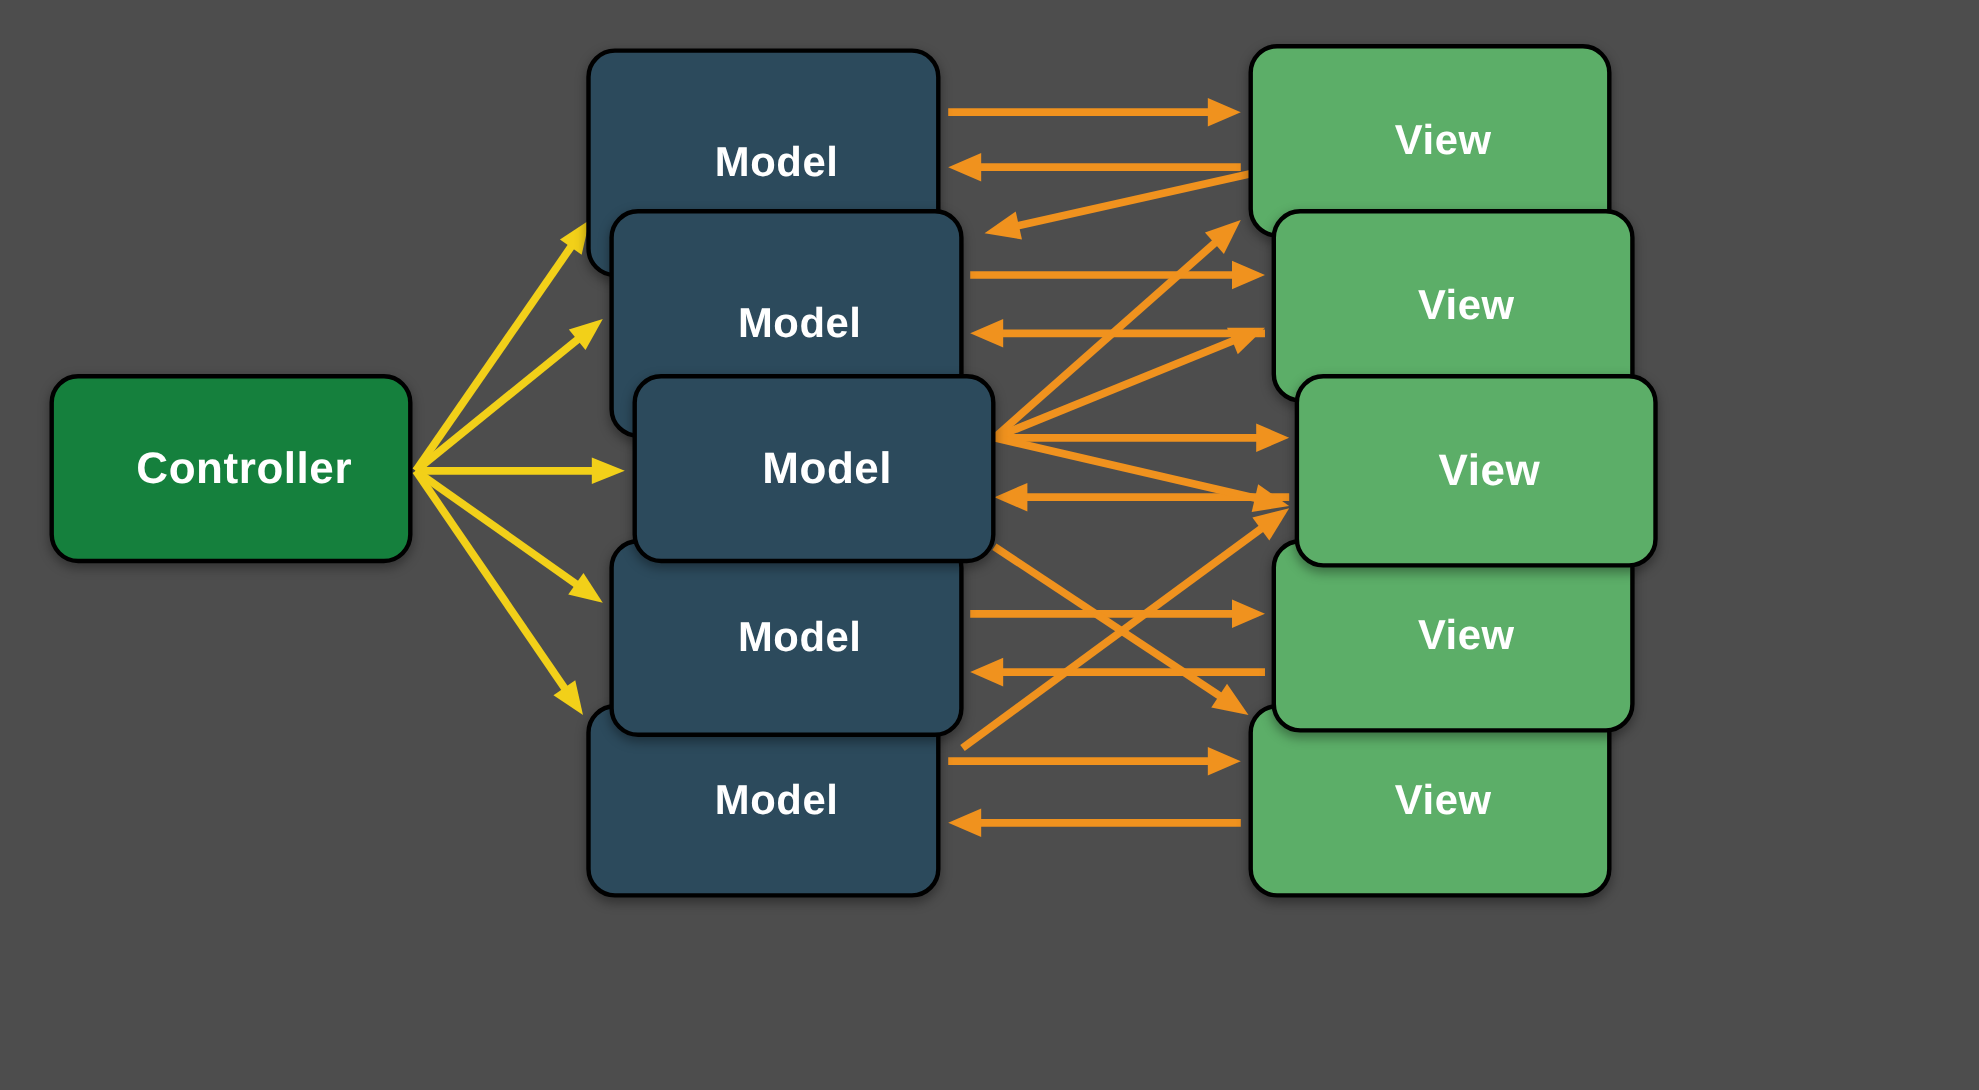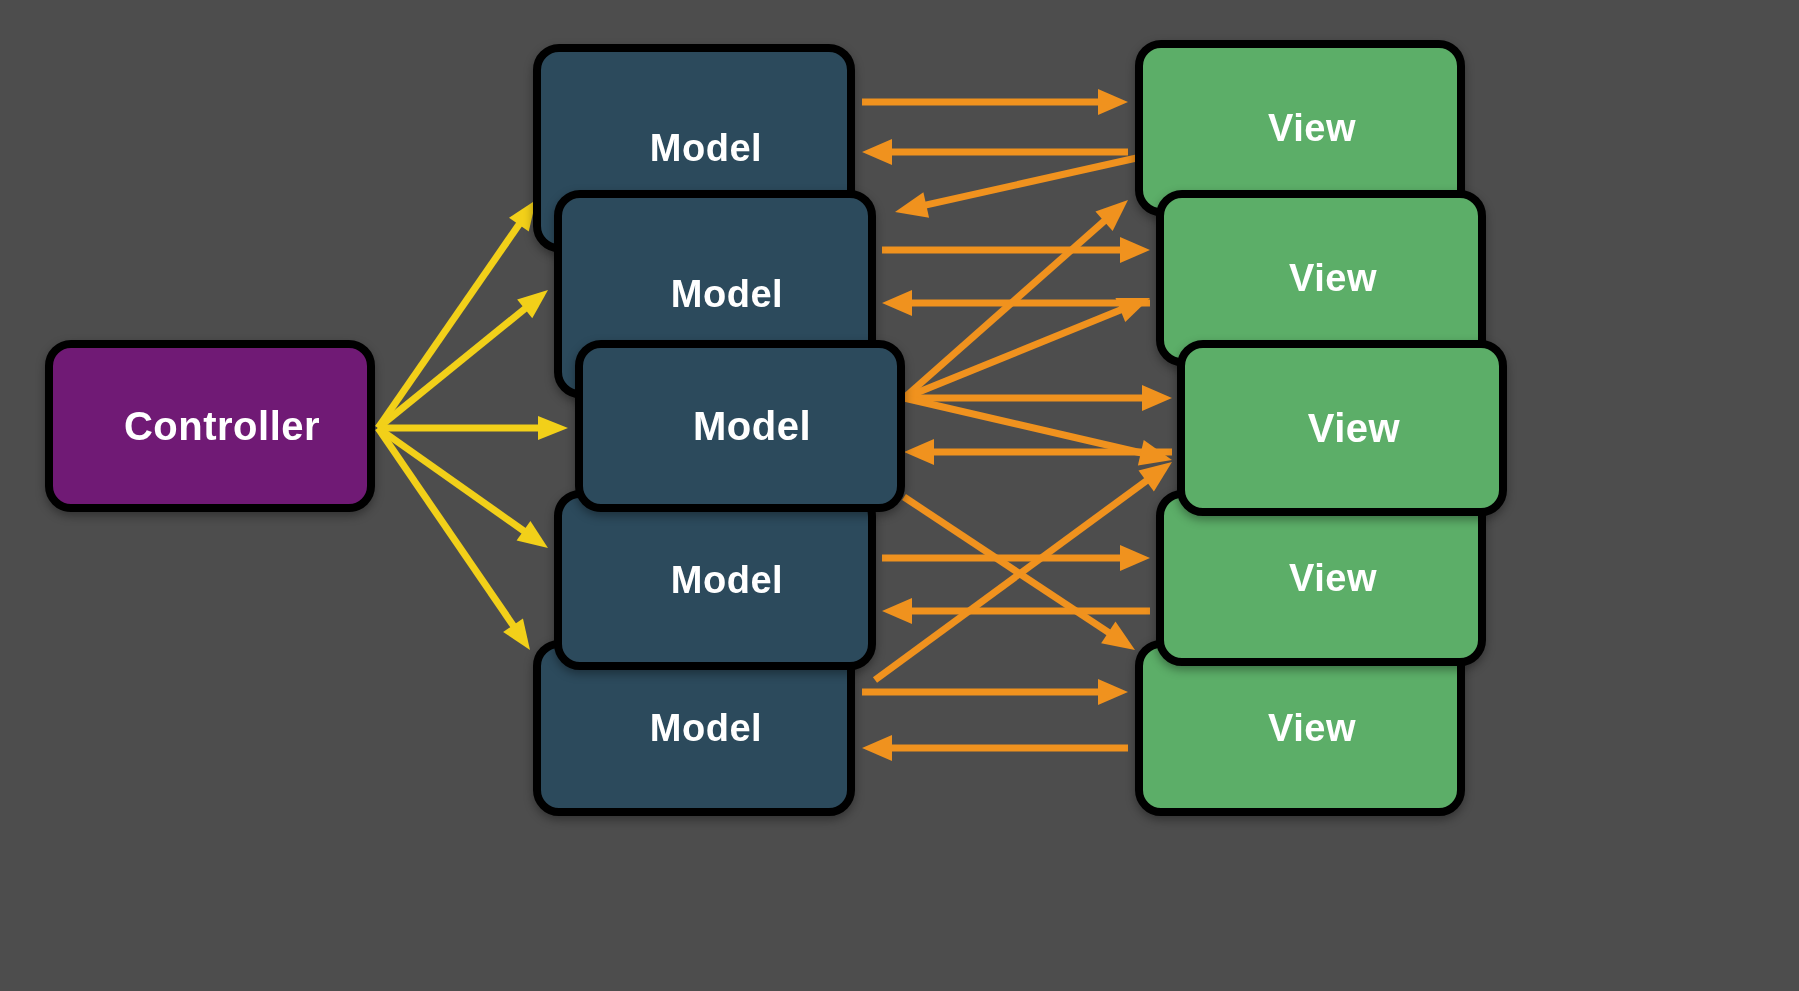--- a/index.html
+++ b/index.html
@@ -18,21 +18,21 @@
   svg.layer {
     position: absolute;
     left: 0; top: 0;
     width: 1799px;
     height: 991px;
   }
   #arrow-layer { z-index: 5; }
   .node {
     position: absolute;
     box-sizing: border-box;
-    border: 8px solid #000000;
+    border: 4px solid #000000;
     border-radius: 26px;
     display: flex;
     align-items: center;
     justify-content: center;
     color: #ffffff;
     font-weight: bold;
     letter-spacing: 0.5px;
     box-shadow: 0 4px 10px rgba(0,0,0,0.35);
     user-select: none;
     padding-left: 24px;
@@ -125,21 +125,21 @@
         <line x1="904" y1="497" x2="1109.9886309555607" y2="633.4340282952414" stroke="#f0921e" stroke-width="7" stroke-linecap="butt"></line>
         <polygon points="1135,650 1101.1426186138692,643.167890100848 1115.4997940913267,621.4913702623338" fill="#f0921e"></polygon>
       </g>
       <g>
         <line x1="875" y1="680" x2="1147.8156187818977" y2="479.7514986718729" stroke="#f0921e" stroke-width="7" stroke-linecap="butt"></line>
         <polygon points="1172,462 1153.8956427918358,491.41483044450877 1138.511010609546,470.4550333888202" fill="#f0921e"></polygon>
       </g>
     </svg>
 
   <div id="node-layer-html">
-      <div class="node" style="left: 45px; top: 340px; width: 330px; height: 172px; background: #701a75;">
+      <div class="node" style="left: 45px; top: 340px; width: 330px; height: 172px; background: #15803d;">
         <span class="node-label" style="font-size: 40px;">Controller</span>
       </div>
       <div class="node" style="left: 533px; top: 44px; width: 322px; height: 208px; background: rgb(44, 74, 92); z-index: 20;">
         <span class="node-label" style="font-size: 38px;">Model</span>
       </div>
       <div class="node" style="left: 554px; top: 190px; width: 322px; height: 208px; background: rgb(44, 74, 92); z-index: 21;">
         <span class="node-label" style="font-size: 38px;">Model</span>
       </div>
       <div class="node" style="left: 533px; top: 640px; width: 322px; height: 176px; background: rgb(44, 74, 92); z-index: 22;">
         <span class="node-label" style="font-size: 38px;">Model</span>

